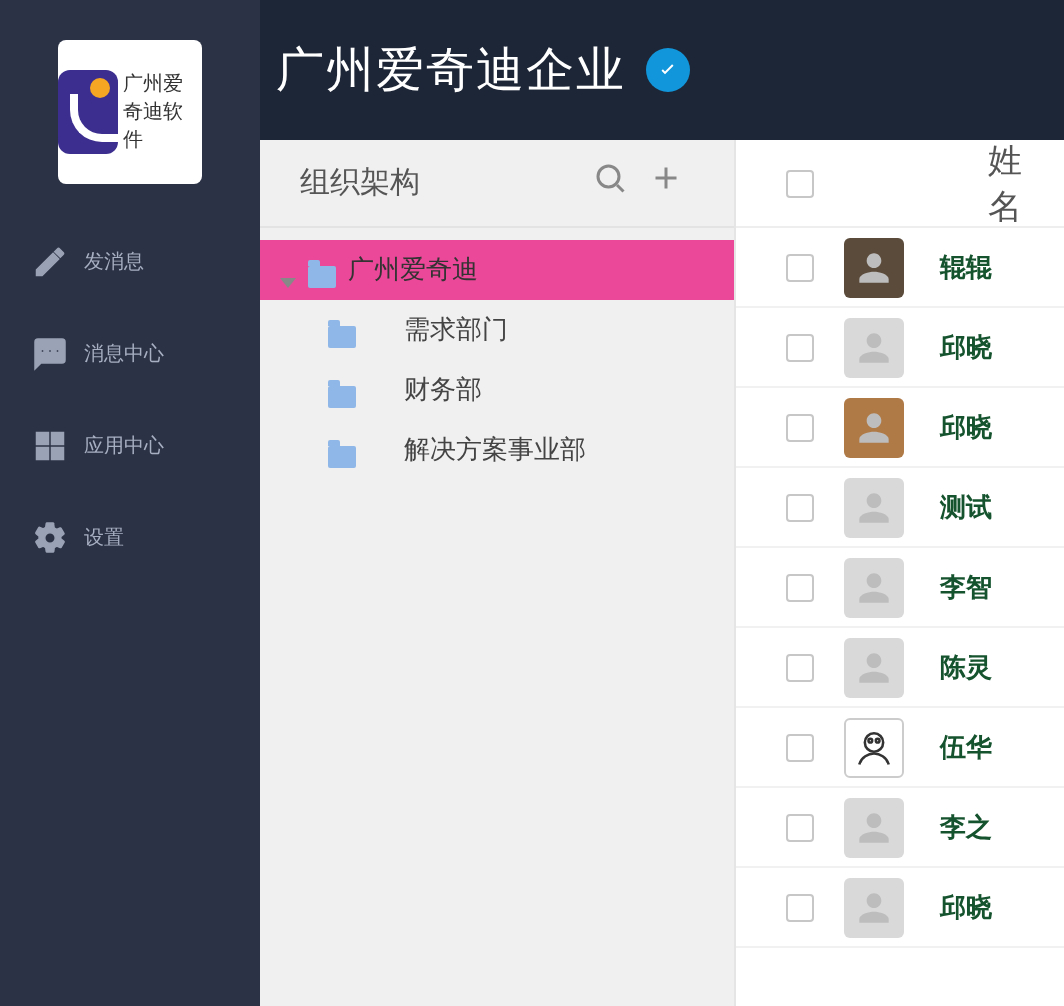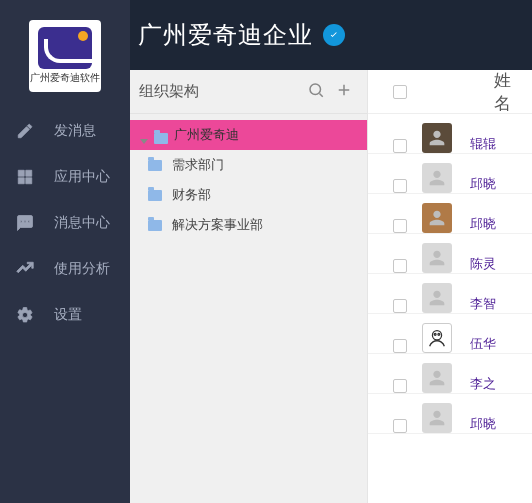--- a/index.html
+++ b/index.html
@@ -1,56 +1,56 @@
 <!DOCTYPE html>
 <html><head>
 <meta charset="utf-8">
 <style>
   * { box-sizing: border-box; margin: 0; padding: 0; font-family: "Microsoft YaHei", "PingFang SC", sans-serif; }
   html, body { width: 532px; height: 503px; overflow: hidden; background: #fff; }
   .app { display: flex; height: 100%; }
   
   .sidebar { width: 130px; background: #2b3245; color: #b8bfd0; display: flex; flex-direction: column; }
   .logo-box { padding: 20px 0 16px 0; display:flex; justify-content:center; }
-  .logo { width: 72px; height: 72px; background: #fff; border-radius: 4px; display:flex; flex-direction:column; align-items:center; justify-content:center; gap:2px;}
+  .logo { width: 72px; height: 72px; background: #fff; border-radius: 4px; display:flex; align-items:center; gap:2px;}
   .logo-mark { width: 54px; height: 42px; background: #3b2e8f; border-radius: 6px; position:relative; overflow:hidden;}
   .logo-mark::after{content:"";position:absolute;left:6px;bottom:6px;width:46px;height:20px;border-left:4px solid #fff;border-bottom:4px solid #fff;border-bottom-left-radius:16px;}
   .logo-mark::before{content:"";position:absolute;right:4px;top:4px;width:10px;height:10px;background:#f5a623;border-radius:50%;}
   .logo-text { font-size: 10px; color:#333; font-weight:500; }
-  .nav-item { display:flex; align-items:center; gap:20px; padding: 14px 16px; font-size:14px; cursor:pointer; color:#a7afc2;}
+  .nav-item { display:flex; align-items:center; gap:8px; padding: 14px 16px; font-size:10px; cursor:pointer; color:#a7afc2;}
   .nav-item.active { background:#1d89e4; color:#fff; }
   .nav-icon { width:18px; height:18px; display:inline-flex; align-items:center; justify-content:center; opacity:.9;}
   .nav-icon svg { width:18px; height:18px; fill:currentColor; stroke:currentColor; }
   
   .main { flex:1; display:flex; flex-direction:column; min-width:0;}
   .header { background:#1d2636; color:#fff; height:70px; display:flex; align-items:center; padding:0 14px 0 8px; gap:10px;}
   .header-title { font-size:24px; font-weight:400; letter-spacing:1px;}
   .verify-badge { width:22px; height:22px; border-radius:50%; background:#1296db; display:inline-flex; align-items:center; justify-content:center;}
   .verify-badge svg{width:12px;height:12px;fill:#fff;}
   .body { flex:1; display:flex; min-height:0;}
   
   .tree-panel { width:238px; background:#f0f0f0; display:flex; flex-direction:column; border-right:1px solid #e5e5e5;}
-  .tree-header { height:44px; display:flex; align-items:center; padding:0 9px; color:#666; border-bottom:1px solid #e3e3e3;}
+  .tree-header { height:44px; display:flex; align-items:center; padding:0 20px; color:#666; border-bottom:1px solid #e3e3e3;}
   .tree-header-title { flex:1; font-size:15px; color:#555;}
   .tree-header .hicon { color:#999; width:28px; text-align:center; cursor:pointer;}
   .tree-header .hicon svg{width:18px;height:18px;stroke:#888;fill:none;stroke-width:2;}
   .tree-list { padding:6px 0;}
   .tree-root { display:flex; align-items:flex-end; gap:6px; padding:6px 10px; font-size:13px; color:#333; background:#ec4899; cursor:pointer;}
   .tree-root .caret{width:0;height:0;border-left:4px solid transparent;border-right:4px solid transparent;border-top:5px solid #888;}
-  .tree-child { display:flex; align-items:center; gap:10px; padding:6px 10px 6px 18px; font-size:13px; color:#444; cursor:pointer;}
+  .tree-child { display:flex; align-items:flex-end; gap:24px; padding:6px 10px 6px 34px; font-size:13px; color:#444; cursor:pointer;}
   .folder-icon{width:14px;height:11px;background:#8fb8e8;border-radius:1px;position:relative;}
   .folder-icon::before{content:"";position:absolute;top:-3px;left:0;width:6px;height:3px;background:#8fb8e8;border-radius:1px 1px 0 0;}
   
   .list-panel { flex:1; background:#fff; min-width:0; overflow:hidden;}
   .list-header { height:44px; border-bottom:1px solid #eee; display:flex; align-items:center; padding:0 10px; font-size:17px; color:#555;gap:12px;}
   .col-check { width:44px; display:flex; justify-content:center;}
   .col-avatar { width:44px;}
   .col-name { flex:1; padding-left:4px;}
   .list-rows { }
-  .list-row { height:40px; border-bottom:1px solid #f1f1f1; display:flex; align-items:flex-end; padding:0 10px; font-size:13px; color:#4c1d95;}
+  .list-row { height:40px; border-bottom:1px solid #f1f1f1; display:flex; align-items:center; padding:0 10px; font-size:13px; color:#14532d;font-weight:bold;}
   .chk { width:14px; height:14px; border:1px solid #c7c7c7; border-radius:2px; background:#fff; display:inline-block;}
   .avatar { width:30px; height:30px; border-radius:3px; background:#d9d9d9; display:inline-flex; align-items:center; justify-content:center; overflow:hidden;}
   .avatar svg{width:22px;height:22px;fill:#bdbdbd;}
   .avatar.dark { background:#5b4b3a;}
   .avatar.photo { background:#b07a47;}
   .avatar.doodle { background:#fff; border:1px solid #ccc;}
   .avatar.doodle svg{fill:none;stroke:#333;stroke-width:1.4;}
 </style>
 </head>
 <body>
@@ -71,43 +71,35 @@
             <path d="M3 17.25V21h3.75L17.81 9.94l-3.75-3.75L3 17.25zM20.71 7.04a1 1 0 0 0 0-1.41l-2.34-2.34a1 1 0 0 0-1.41 0l-1.83 1.83 3.75 3.75 1.83-1.83z"></path>
           </svg>
       </span>
       <span>发消息</span>
     </div>
 
 
     <div class="nav-item">
       <span class="nav-icon">
         <svg viewBox="0 0 24 24">
+            <path d="M20 2H4a2 2 0 0 0-2 2v18l4-4h14a2 2 0 0 0 2-2V4a2 2 0 0 0-2-2zM8 11H6V9h2v2zm5 0h-2V9h2v2zm5 0h-2V9h2v2z"></path>
+          </svg>
+      </span>
+      <span>消息中心</span>
+    </div>
+
+    <div class="nav-item">
+      <span class="nav-icon">
+        <svg viewBox="0 0 24 24">
             <path d="M3 3h8v8H3V3zm10 0h8v8h-8V3zM3 13h8v8H3v-8zm10 0h8v8h-8v-8z"></path>
           </svg>
       </span>
       <span>应用中心</span>
     </div>
 
-    <div class="nav-item">
-      <span class="nav-icon">
-        <svg viewBox="0 0 24 24">
-            <path d="M20 2H4a2 2 0 0 0-2 2v18l4-4h14a2 2 0 0 0 2-2V4a2 2 0 0 0-2-2zM8 11H6V9h2v2zm5 0h-2V9h2v2zm5 0h-2V9h2v2z"></path>
-          </svg>
-      </span>
-      <span>消息中心</span>
-    </div>
-
-    <div class="nav-item">
-      <span class="nav-icon">
-        <svg viewBox="0 0 24 24">
-            <path d="M3 17l6-6 4 4 8-8v4h2V3h-8v2h4l-6 6-4-4-8 8z"></path>
-          </svg>
-      </span>
-      <span>使用分析</span>
-    </div>
 
     <div class="nav-item">
       <span class="nav-icon">
         <svg viewBox="0 0 24 24">
             <path d="M19.14 12.94a7.49 7.49 0 0 0 .05-.94 7.49 7.49 0 0 0-.05-.94l2.03-1.58a.5.5 0 0 0 .12-.64l-1.92-3.32a.5.5 0 0 0-.6-.22l-2.39.96a7.03 7.03 0 0 0-1.62-.94l-.36-2.54A.5.5 0 0 0 14 2h-4a.5.5 0 0 0-.49.42l-.36 2.54c-.58.24-1.12.56-1.62.94l-2.39-.96a.5.5 0 0 0-.6.22L2.62 8.48a.5.5 0 0 0 .12.64l2.03 1.58c-.03.31-.05.63-.05.94s.02.63.05.94L2.74 14.16a.5.5 0 0 0-.12.64l1.92 3.32c.14.24.42.34.6.22l2.39-.96c.5.38 1.04.7 1.62.94l.36 2.54c.04.24.25.42.49.42h4c.24 0 .45-.18.49-.42l.36-2.54c.58-.24 1.12-.56 1.62-.94l2.39.96c.18.12.46.02.6-.22l1.92-3.32a.5.5 0 0 0-.12-.64l-2.03-1.58zM12 15.5A3.5 3.5 0 1 1 12 8.5a3.5 3.5 0 0 1 0 7z"></path>
           </svg>
       </span>
       <span>设置</span>
     </div>
   </div>
@@ -205,32 +197,43 @@
             </div>
             <div class="list-row">
               <span class="col-check">
                 <span class="chk"></span>
               </span>
               <span class="col-avatar"><span class="avatar">
                   <svg viewBox="0 0 24 24">
                     <path d="M12 12c2.21 0 4-1.79 4-4s-1.79-4-4-4-4 1.79-4 4 1.79 4 4 4zm0 2c-2.67 0-8 1.34-8 4v2h16v-2c0-2.66-5.33-4-8-4z"></path>
                   </svg>
                 </span></span>
+              <span class="col-name">测试</span>
+            </div>
+            <div class="list-row">
+              <span class="col-check">
+                <span class="chk"></span>
+              </span>
+              <span class="col-avatar"><span class="avatar">
+                  <svg viewBox="0 0 24 24">
+                    <path d="M12 12c2.21 0 4-1.79 4-4s-1.79-4-4-4-4 1.79-4 4 1.79 4 4 4zm0 2c-2.67 0-8 1.34-8 4v2h16v-2c0-2.66-5.33-4-8-4z"></path>
+                  </svg>
+                </span></span>
+              <span class="col-name">李智</span>
+            </div>
+            <div class="list-row">
+              <span class="col-check">
+                <span class="chk"></span>
+              </span>
+              <span class="col-avatar"><span class="avatar">
+                  <svg viewBox="0 0 24 24">
+                    <path d="M12 12c2.21 0 4-1.79 4-4s-1.79-4-4-4-4 1.79-4 4 1.79 4 4 4zm0 2c-2.67 0-8 1.34-8 4v2h16v-2c0-2.66-5.33-4-8-4z"></path>
+                  </svg>
+                </span></span>
               <span class="col-name">陈灵</span>
-            </div>
-            <div class="list-row">
-              <span class="col-check">
-                <span class="chk"></span>
-              </span>
-              <span class="col-avatar"><span class="avatar">
-                  <svg viewBox="0 0 24 24">
-                    <path d="M12 12c2.21 0 4-1.79 4-4s-1.79-4-4-4-4 1.79-4 4 1.79 4 4 4zm0 2c-2.67 0-8 1.34-8 4v2h16v-2c0-2.66-5.33-4-8-4z"></path>
-                  </svg>
-                </span></span>
-              <span class="col-name">李智</span>
             </div>
             <div class="list-row">
               <span class="col-check">
                 <span class="chk"></span>
               </span>
               <span class="col-avatar"><span class="avatar doodle">
                   <svg viewBox="0 0 24 24">
                     <circle cx="12" cy="9" r="5"></circle>
                     <path d="M4 21c1-4 5-6 8-6s7 2 8 6"></path>
                     <circle cx="10" cy="8" r="1"></circle>

